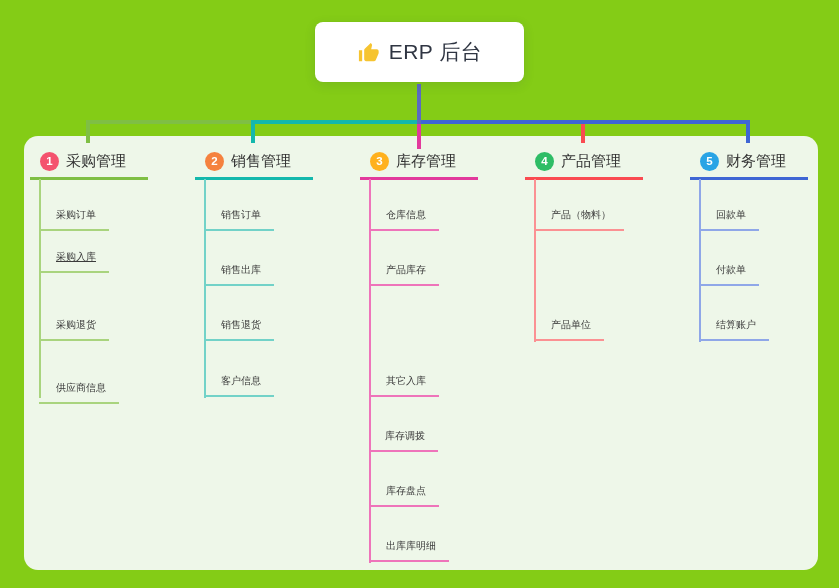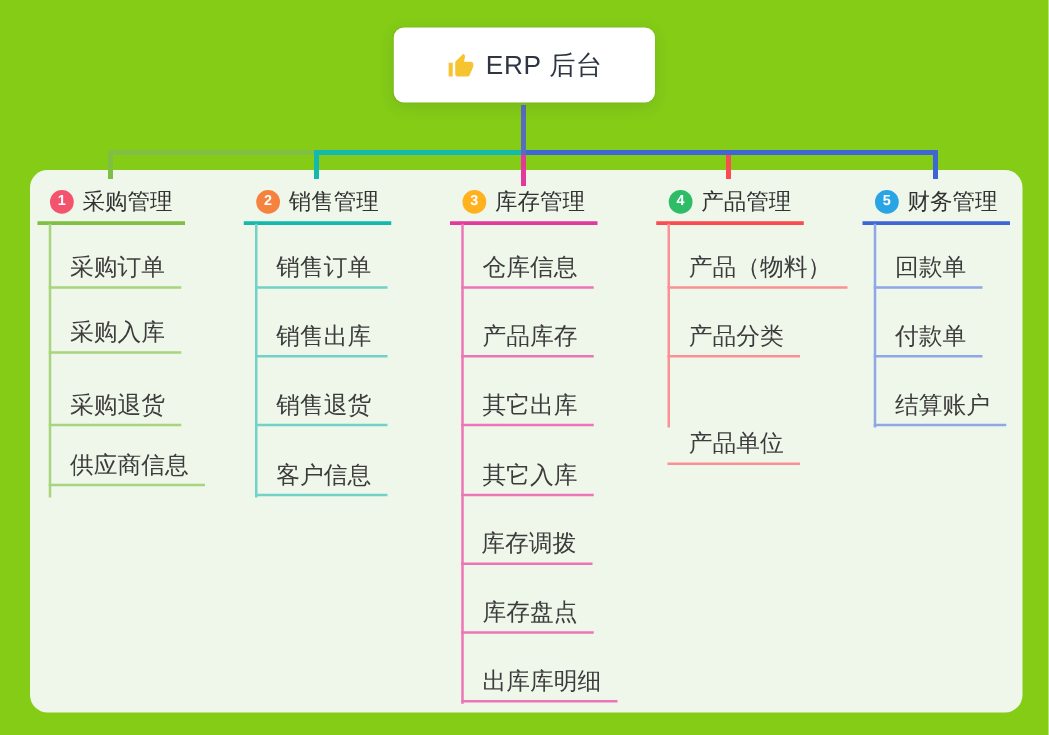--- a/index.html
+++ b/index.html
@@ -14,24 +14,24 @@
   .root-card{position:absolute;left:315px;top:22px;width:209px;height:60px;background:#ffffff;
              border-radius:8px;box-shadow:0 3px 12px rgba(40,60,90,.12),0 0 1px rgba(0,0,0,.08);
              display:flex;align-items:center;justify-content:center;gap:9px;z-index:3;cursor:pointer;}
   .root-card .thumb{width:23px;height:23px;display:inline-flex;}
   .root-title{font-size:21px;color:#2f3542;letter-spacing:.5px;}
 
   .branch{position:absolute;top:150px;width:160px;z-index:2;}
   .branch-header{display:flex;align-items:center;gap:7px;padding-left:10px;height:22px;cursor:pointer;}
   .badge{width:19px;height:19px;border-radius:50%;color:#fff;font-size:11.5px;font-weight:bold;
          display:inline-flex;align-items:center;justify-content:center;flex:0 0 19px;}
-  .branch-title{font-size:18px;color:#323232;white-space:nowrap;}
+  .branch-title{font-size:15px;color:#323232;white-space:nowrap;}
   .branch-underline{position:absolute;left:0;top:27px;width:118px;border-top:3px solid #000;}
   .branch-rail{position:absolute;left:9px;top:29px;width:2px;}
-  .item{position:absolute;left:9px;white-space:nowrap;font-size:19px;color:#3c3c3c;line-height:18px;
+  .item{position:absolute;left:9px;white-space:nowrap;font-size:10px;color:#3c3c3c;line-height:18px;
         padding:0 13px 5px 17px;border-bottom:2px solid #ccc;cursor:pointer;}
 </style>
 </head>
 <body>
 
 <div class="stage">
   <div class="panel"></div>
 
   <svg class="connectors" width="839" height="588" viewBox="0 0 839 588" shape-rendering="crispEdges">
       <path d="M88 143 V122 H419" stroke="#7fbf44" stroke-width="4" fill="none"></path>
@@ -53,23 +53,23 @@
 
   <div id="branches">
       <div class="branch" style="left: 30px;">
         <div class="branch-header">
           <span class="badge" style="background: rgb(244, 83, 110);">1</span>
           <span class="branch-title">采购管理</span>
         </div>
         <div class="branch-underline" style="border-top-color: rgb(127, 191, 68);"></div>
         <div class="branch-rail" style="background: rgb(169, 212, 126); height: 218.6px;"></div>
         <div class="item" style="top: 56px; border-bottom-color: rgb(169, 212, 126);">采购订单</div>
-        <div class="item" style="top: 108px; border-bottom-color: rgb(169, 212, 126);">采购入库</div>
+        <div class="item" style="top: 98px; border-bottom-color: rgb(169, 212, 126); text-decoration: underline;">采购入库</div>
         <div class="item" style="top: 166.4px; border-bottom-color: rgb(169, 212, 126); padding-left: 17px;">采购退货</div>
-        <div class="item" style="top: 214px; border-bottom-color: rgb(169, 212, 126);">供应商信息</div>
+        <div class="item" style="top: 229px; border-bottom-color: rgb(169, 212, 126);">供应商信息</div>
       </div>
       <div class="branch" style="left: 195px;">
         <div class="branch-header">
           <span class="badge" style="background: rgb(245, 130, 63);">2</span>
           <span class="branch-title">销售管理</span>
         </div>
         <div class="branch-underline" style="border-top-color: rgb(20, 184, 172);"></div>
         <div class="branch-rail" style="background: rgb(114, 210, 200); height: 218.6px;"></div>
         <div class="item" style="top: 56px; border-bottom-color: rgb(114, 210, 200);">销售订单</div>
         <div class="item" style="top: 111.2px; border-bottom-color: rgb(114, 210, 200);">销售出库</div>
@@ -78,36 +78,34 @@
       </div>
       <div class="branch" style="left: 360px;">
         <div class="branch-header">
           <span class="badge" style="background: rgb(255, 177, 30);">3</span>
           <span class="branch-title">库存管理</span>
         </div>
         <div class="branch-underline" style="border-top-color: rgb(226, 58, 156);"></div>
         <div class="branch-rail" style="background: rgb(238, 116, 186); height: 384.2px;"></div>
         <div class="item" style="top: 56px; border-bottom-color: rgb(238, 116, 186);">仓库信息</div>
         <div class="item" style="top: 111.2px; border-bottom-color: rgb(238, 116, 186);">产品库存</div>
-        <div class="item" style="top: 166.4px; border-bottom-color: rgb(238, 116, 186);">其它出库</div>
         <div class="item" style="top: 221.6px; border-bottom-color: rgb(238, 116, 186);">其它入库</div>
         <div class="item" style="top: 276.8px; border-bottom-color: rgb(238, 116, 186); padding-left: 16px;">库存调拨</div>
         <div class="item" style="top: 332px; border-bottom-color: rgb(238, 116, 186);">库存盘点</div>
         <div class="item" style="top: 387.2px; border-bottom-color: rgb(238, 116, 186);">出库库明细</div>
       </div>
       <div class="branch" style="left: 525px;">
         <div class="branch-header">
           <span class="badge" style="background: rgb(46, 189, 102);">4</span>
           <span class="branch-title">产品管理</span>
         </div>
         <div class="branch-underline" style="border-top-color: rgb(250, 75, 81);"></div>
         <div class="branch-rail" style="background: rgb(251, 145, 147); height: 163.4px;"></div>
         <div class="item" style="top: 56px; border-bottom-color: rgb(251, 145, 147);">产品（物料）</div>
-        <div class="item" style="top: 111.2px; border-bottom-color: rgb(251, 145, 147);">产品分类</div>
-        <div class="item" style="top: 166.4px; border-bottom-color: rgb(251, 145, 147); margin-top: 31px;">产品单位</div>
+        <div class="item" style="top: 166.4px; border-bottom-color: rgb(251, 145, 147);">产品单位</div>
       </div>
       <div class="branch" style="left: 690px;">
         <div class="branch-header">
           <span class="badge" style="background: rgb(41, 164, 229);">5</span>
           <span class="branch-title">财务管理</span>
         </div>
         <div class="branch-underline" style="border-top-color: rgb(63, 102, 212);"></div>
         <div class="branch-rail" style="background: rgb(143, 167, 232); height: 163.4px;"></div>
         <div class="item" style="top: 56px; border-bottom-color: rgb(143, 167, 232);">回款单</div>
         <div class="item" style="top: 111.2px; border-bottom-color: rgb(143, 167, 232);">付款单</div>

